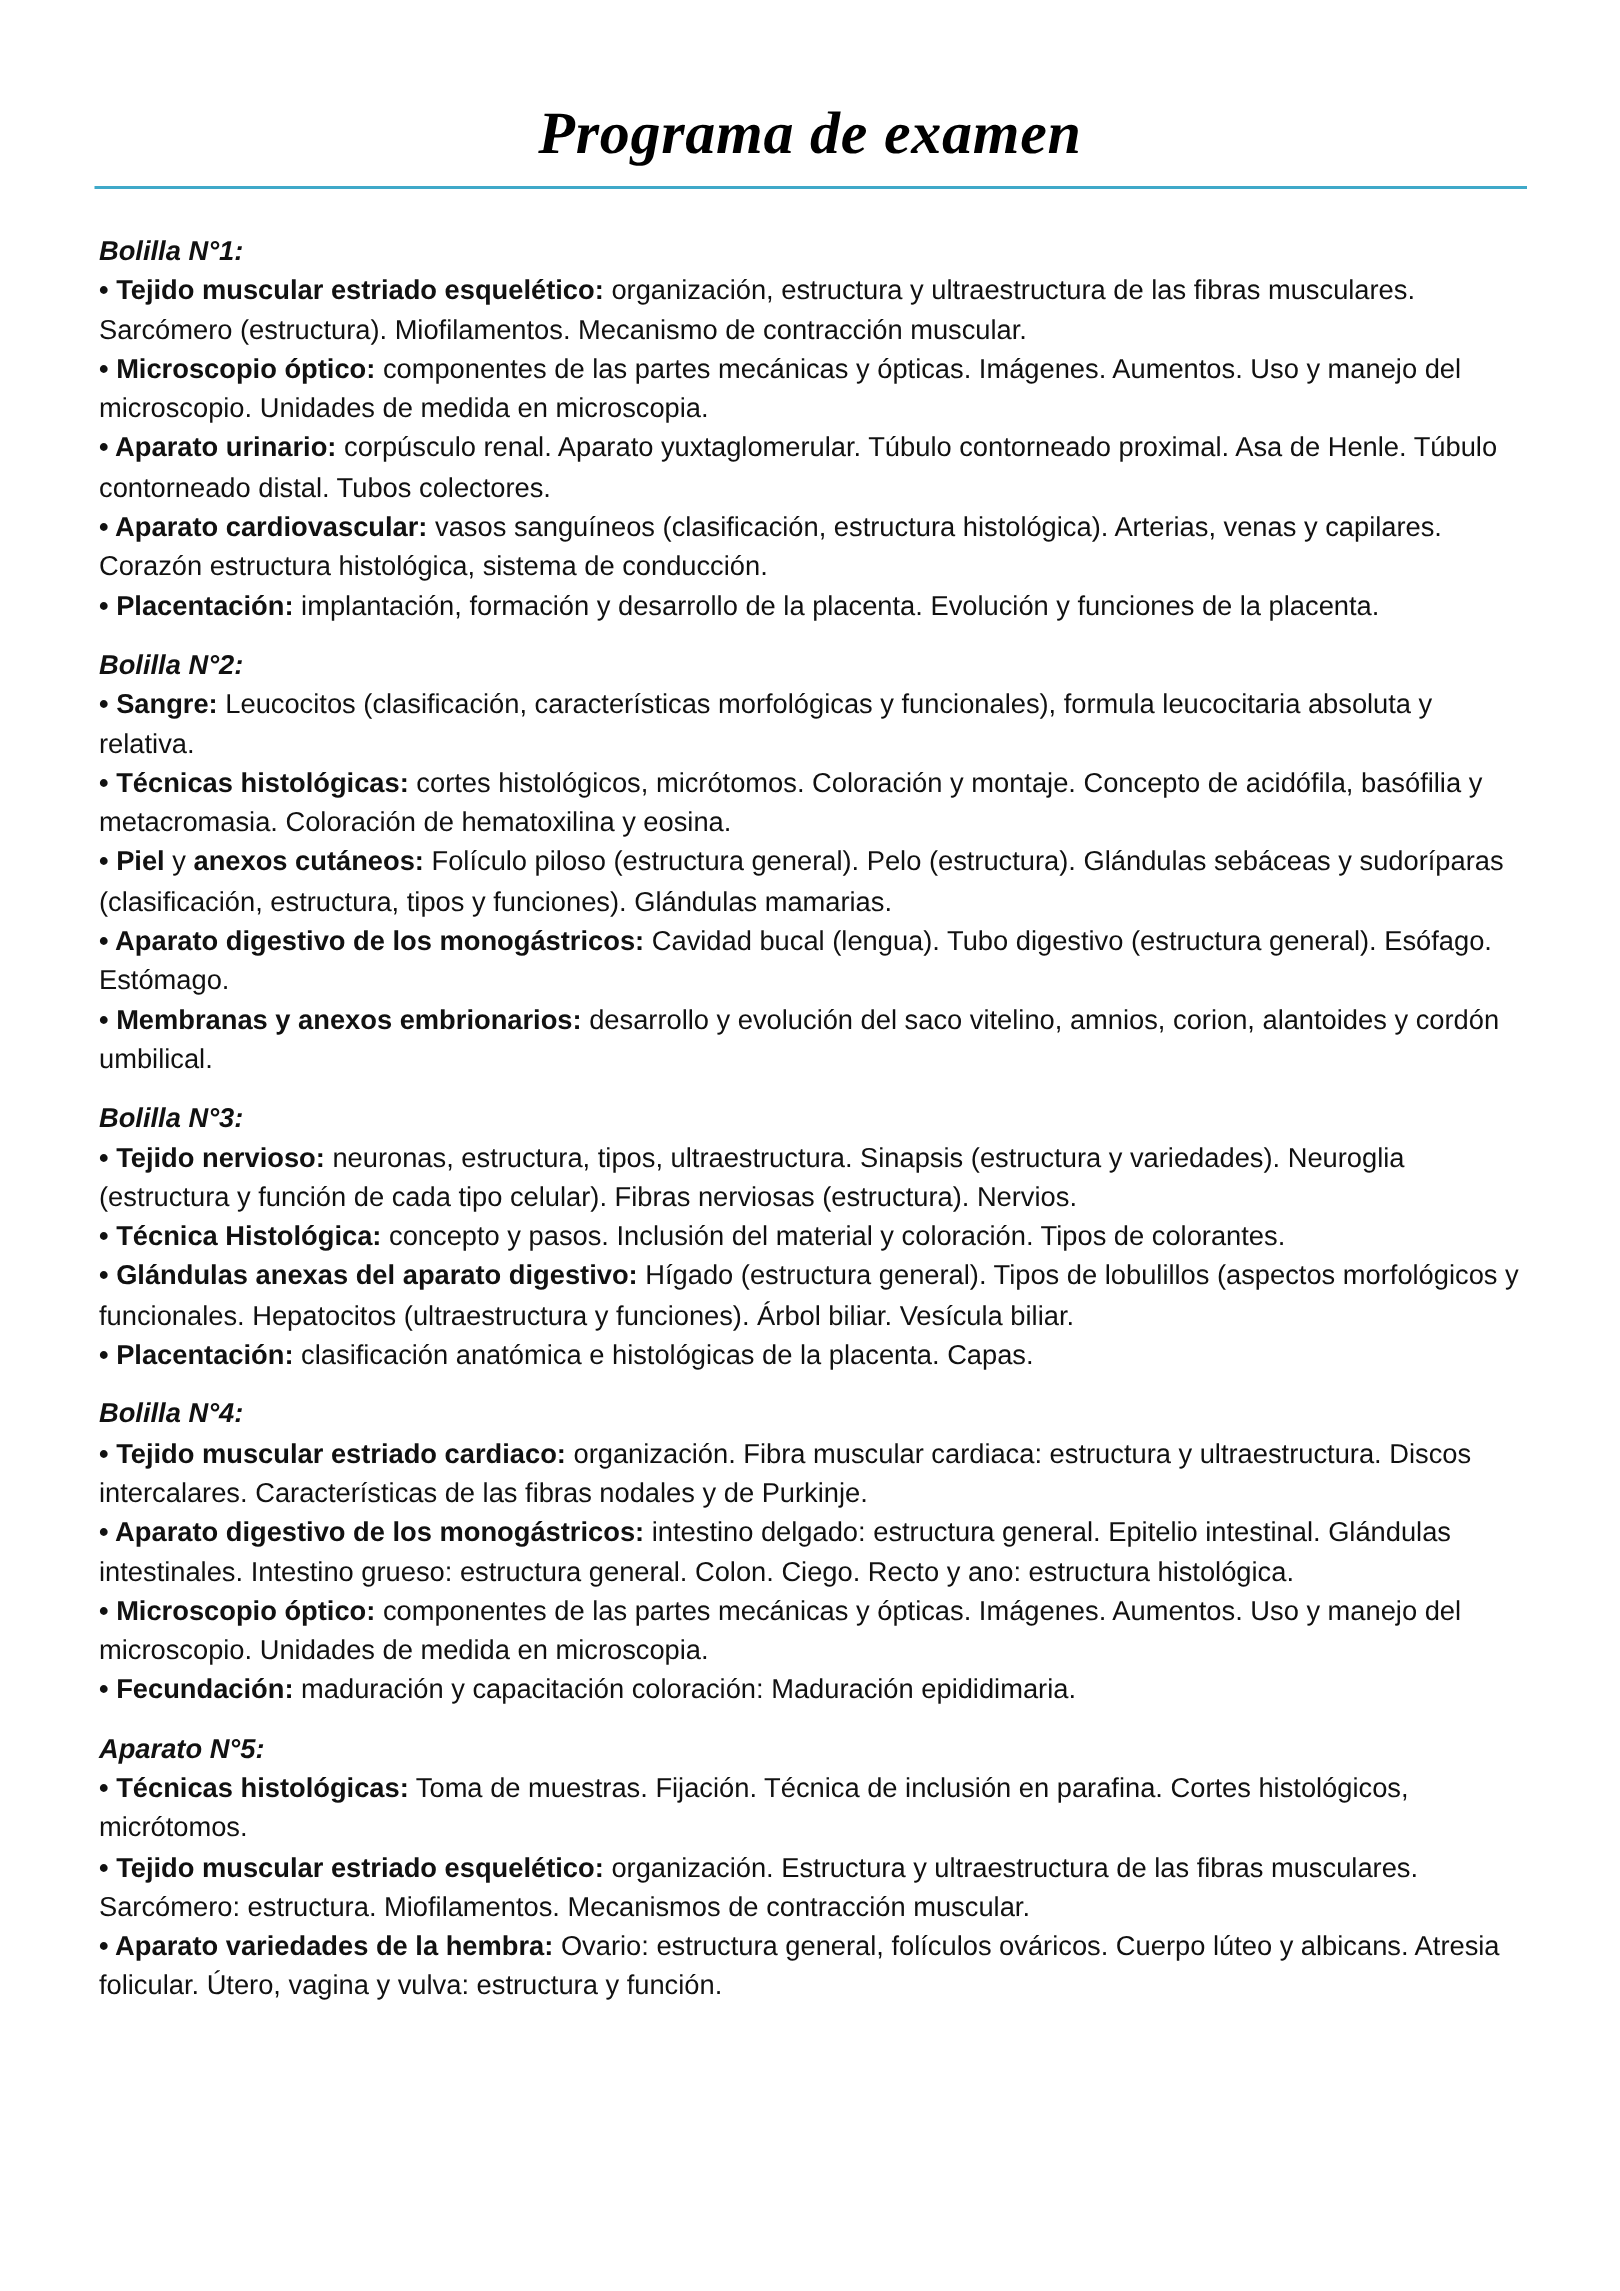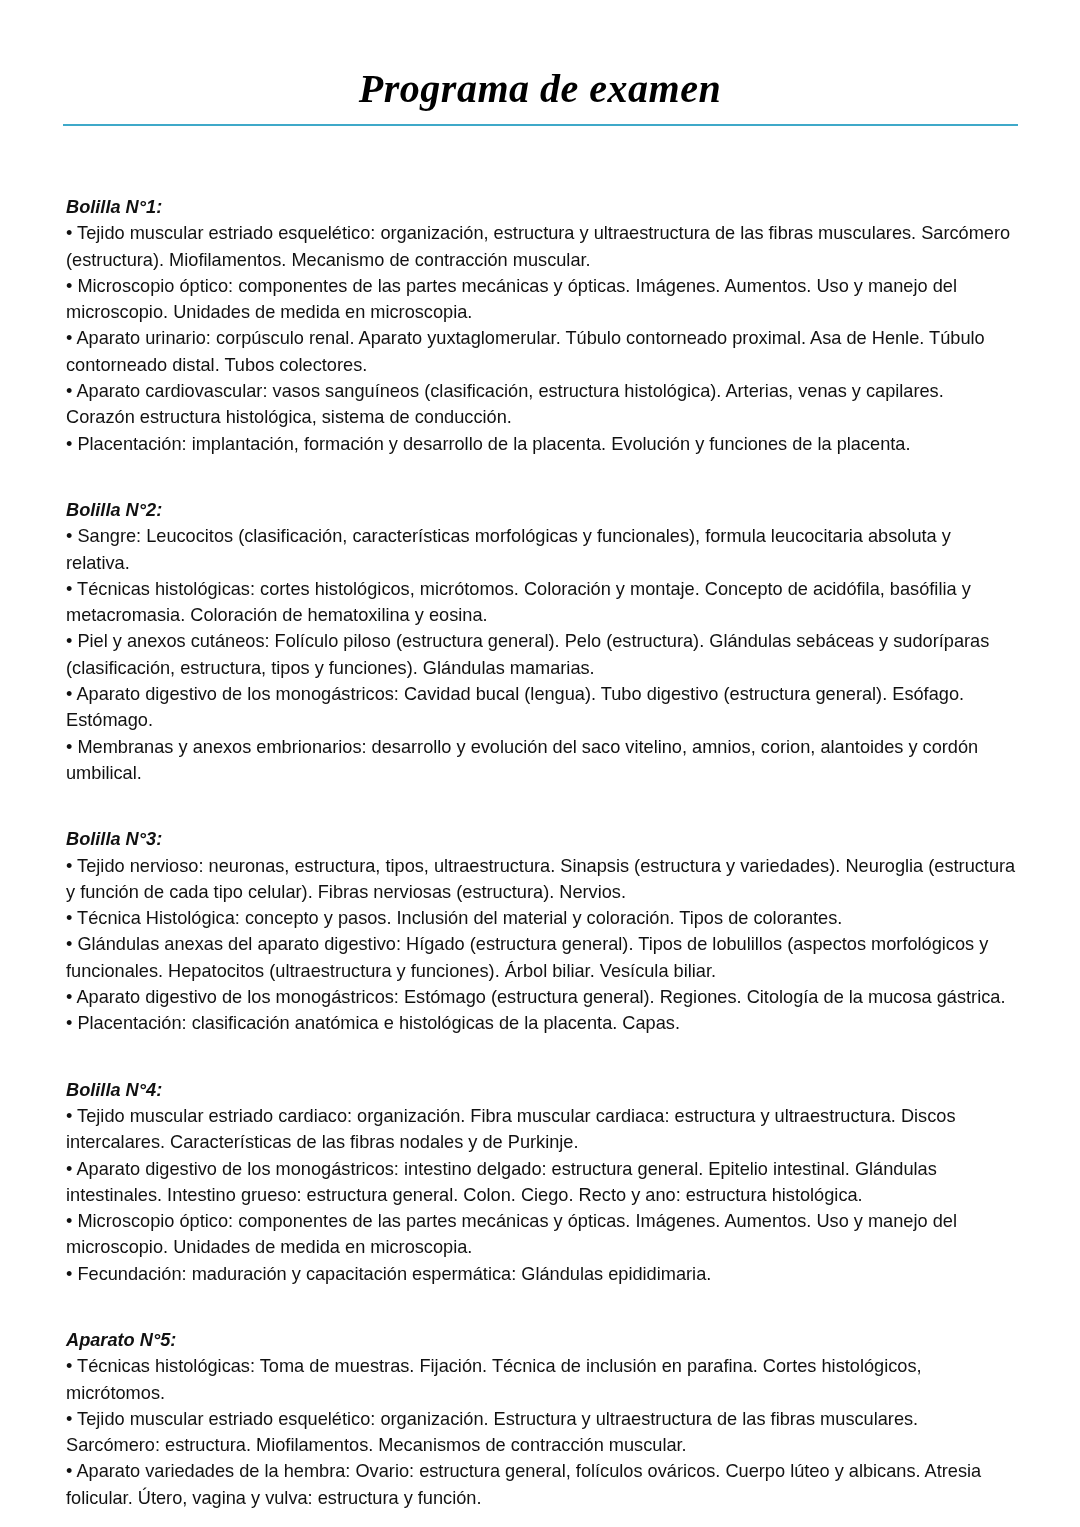--- a/index.html
+++ b/index.html
@@ -8,23 +8,23 @@
     position:absolute; left:0; right:0; top:64px; text-align:center;
     font-family:"Liberation Serif", serif; font-style:italic; font-weight:bold;
     font-size:40px; line-height:50px; color:#000; letter-spacing:0.5px;
   }
   .rule { position:absolute; left:63px; top:124px; width:955px; height:2px; background:#3fa9c9; }
   .content {
     position:absolute; left:66px; top:154px; width:950px;
     font-family:"Liberation Sans", sans-serif; font-size:18.2px; line-height:26.3px; color:#111;
   }
   .section { margin-bottom:13px; }
-  .heading { font-weight:bold; font-style:italic;margin-top:40px; }
+  .heading { font-weight:bold; font-style:italic; }
   .item { }
-  .item b { font-weight:normal; }
+  .item b { font-weight:bold; }
 </style>
 </head>
 <body>
 
 <div class="title">Programa de examen</div>
 <div class="rule"></div>
 
 <div class="content" id="content">
     <div class="section">
       <div class="heading">Bolilla N°1:</div>
@@ -40,29 +40,28 @@
       <div class="item"><b>• Técnicas histológicas:</b><span> cortes histológicos, micrótomos. Coloración y montaje. Concepto de acidófila, basófilia y metacromasia. Coloración de hematoxilina y eosina.</span></div>
       <div class="item"><b>• Piel</b><span> y </span><b>anexos cutáneos:</b><span> Folículo piloso (estructura general). Pelo (estructura). Glándulas sebáceas y sudoríparas (clasificación, estructura, tipos y funciones). Glándulas mamarias.</span></div>
       <div class="item"><b>• Aparato digestivo de los monogástricos:</b><span> Cavidad bucal (lengua). Tubo digestivo (estructura general). Esófago. Estómago.</span></div>
       <div class="item"><b>• Membranas y anexos embrionarios:</b><span> desarrollo y evolución del saco vitelino, amnios, corion, alantoides y cordón umbilical.</span></div>
     </div>
     <div class="section">
       <div class="heading">Bolilla N°3:</div>
       <div class="item"><b>• Tejido nervioso:</b><span> neuronas, estructura, tipos, ultraestructura. Sinapsis (estructura y variedades). Neuroglia (estructura y función de cada tipo celular). Fibras nerviosas (estructura). Nervios.</span></div>
       <div class="item"><b>• Técnica Histológica:</b><span> concepto y pasos. Inclusión del material y coloración. Tipos de colorantes.</span></div>
       <div class="item"><b>• Glándulas anexas del aparato digestivo:</b><span> Hígado (estructura general). Tipos de lobulillos (aspectos morfológicos y funcionales. Hepatocitos (ultraestructura y funciones). Árbol biliar. Vesícula biliar.</span></div>
-      <div class="item"><b>• Aparato digestivo de los monogástricos:</b><span> Estómago (estructura general). Regiones. Citología de la mucosa gástrica.</span></div>
       <div class="item"><b>• Placentación:</b><span> clasificación anatómica e histológicas de la placenta. Capas.</span></div>
     </div>
     <div class="section">
       <div class="heading">Bolilla N°4:</div>
       <div class="item"><b>• Tejido muscular estriado cardiaco:</b><span> organización. Fibra muscular cardiaca: estructura y ultraestructura. Discos intercalares. Características de las fibras nodales y de Purkinje.</span></div>
       <div class="item"><b>• Aparato digestivo de los monogástricos:</b><span> intestino delgado: estructura general. Epitelio intestinal. Glándulas intestinales. Intestino grueso: estructura general. Colon. Ciego. Recto y ano: estructura histológica.</span></div>
       <div class="item"><b>• Microscopio óptico:</b><span> componentes de las partes mecánicas y ópticas. Imágenes. Aumentos. Uso y manejo del microscopio. Unidades de medida en microscopia.</span></div>
-      <div class="item"><b>• Fecundación:</b><span> maduración y capacitación espermática: Glándulas epididimaria.</span></div>
+      <div class="item"><b>• Fecundación:</b><span> maduración y capacitación coloración: Maduración epididimaria.</span></div>
     </div>
     <div class="section">
       <div class="heading">Aparato N°5:</div>
       <div class="item"><b>• Técnicas histológicas:</b><span> Toma de muestras. Fijación. Técnica de inclusión en parafina. Cortes histológicos, micrótomos.</span></div>
       <div class="item"><b>• Tejido muscular estriado esquelético:</b><span> organización. Estructura y ultraestructura de las fibras musculares. Sarcómero: estructura. Miofilamentos. Mecanismos de contracción muscular.</span></div>
       <div class="item"><b>• Aparato variedades de la hembra:</b><span> Ovario: estructura general, folículos ováricos. Cuerpo lúteo y albicans. Atresia folicular. Útero, vagina y vulva: estructura y función.</span></div>
     </div>
   </div>
 
 </body></html>

